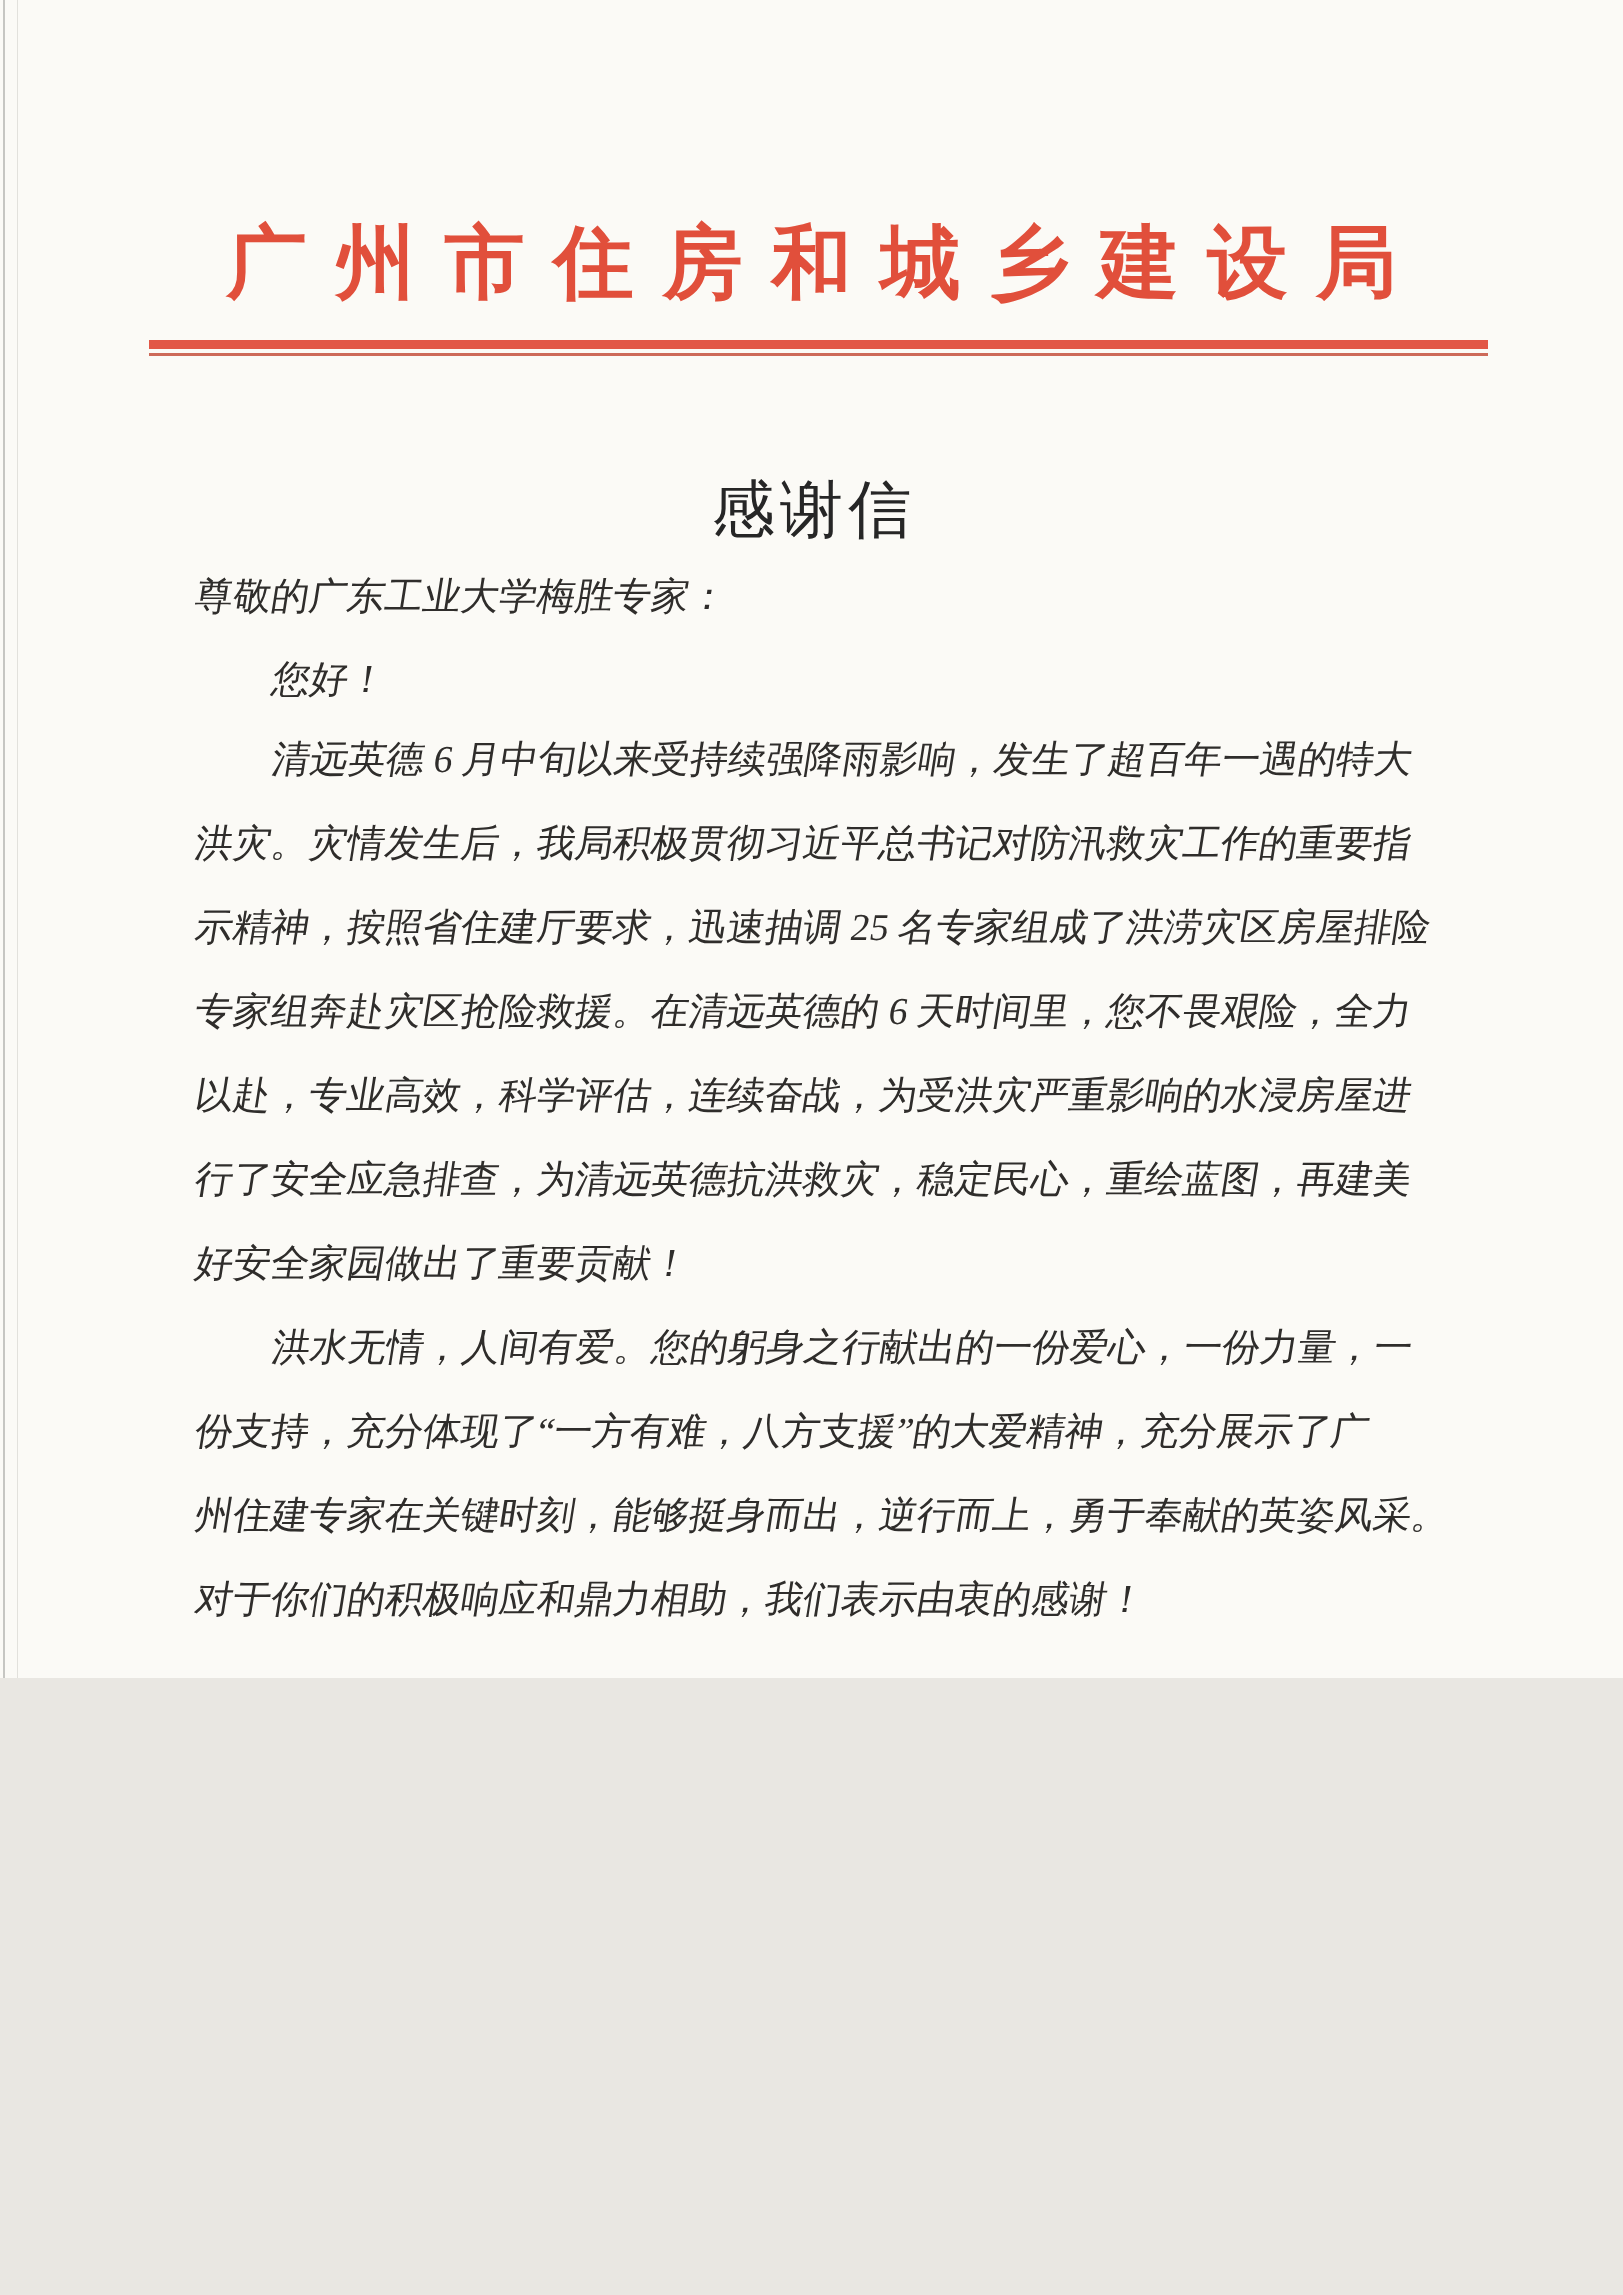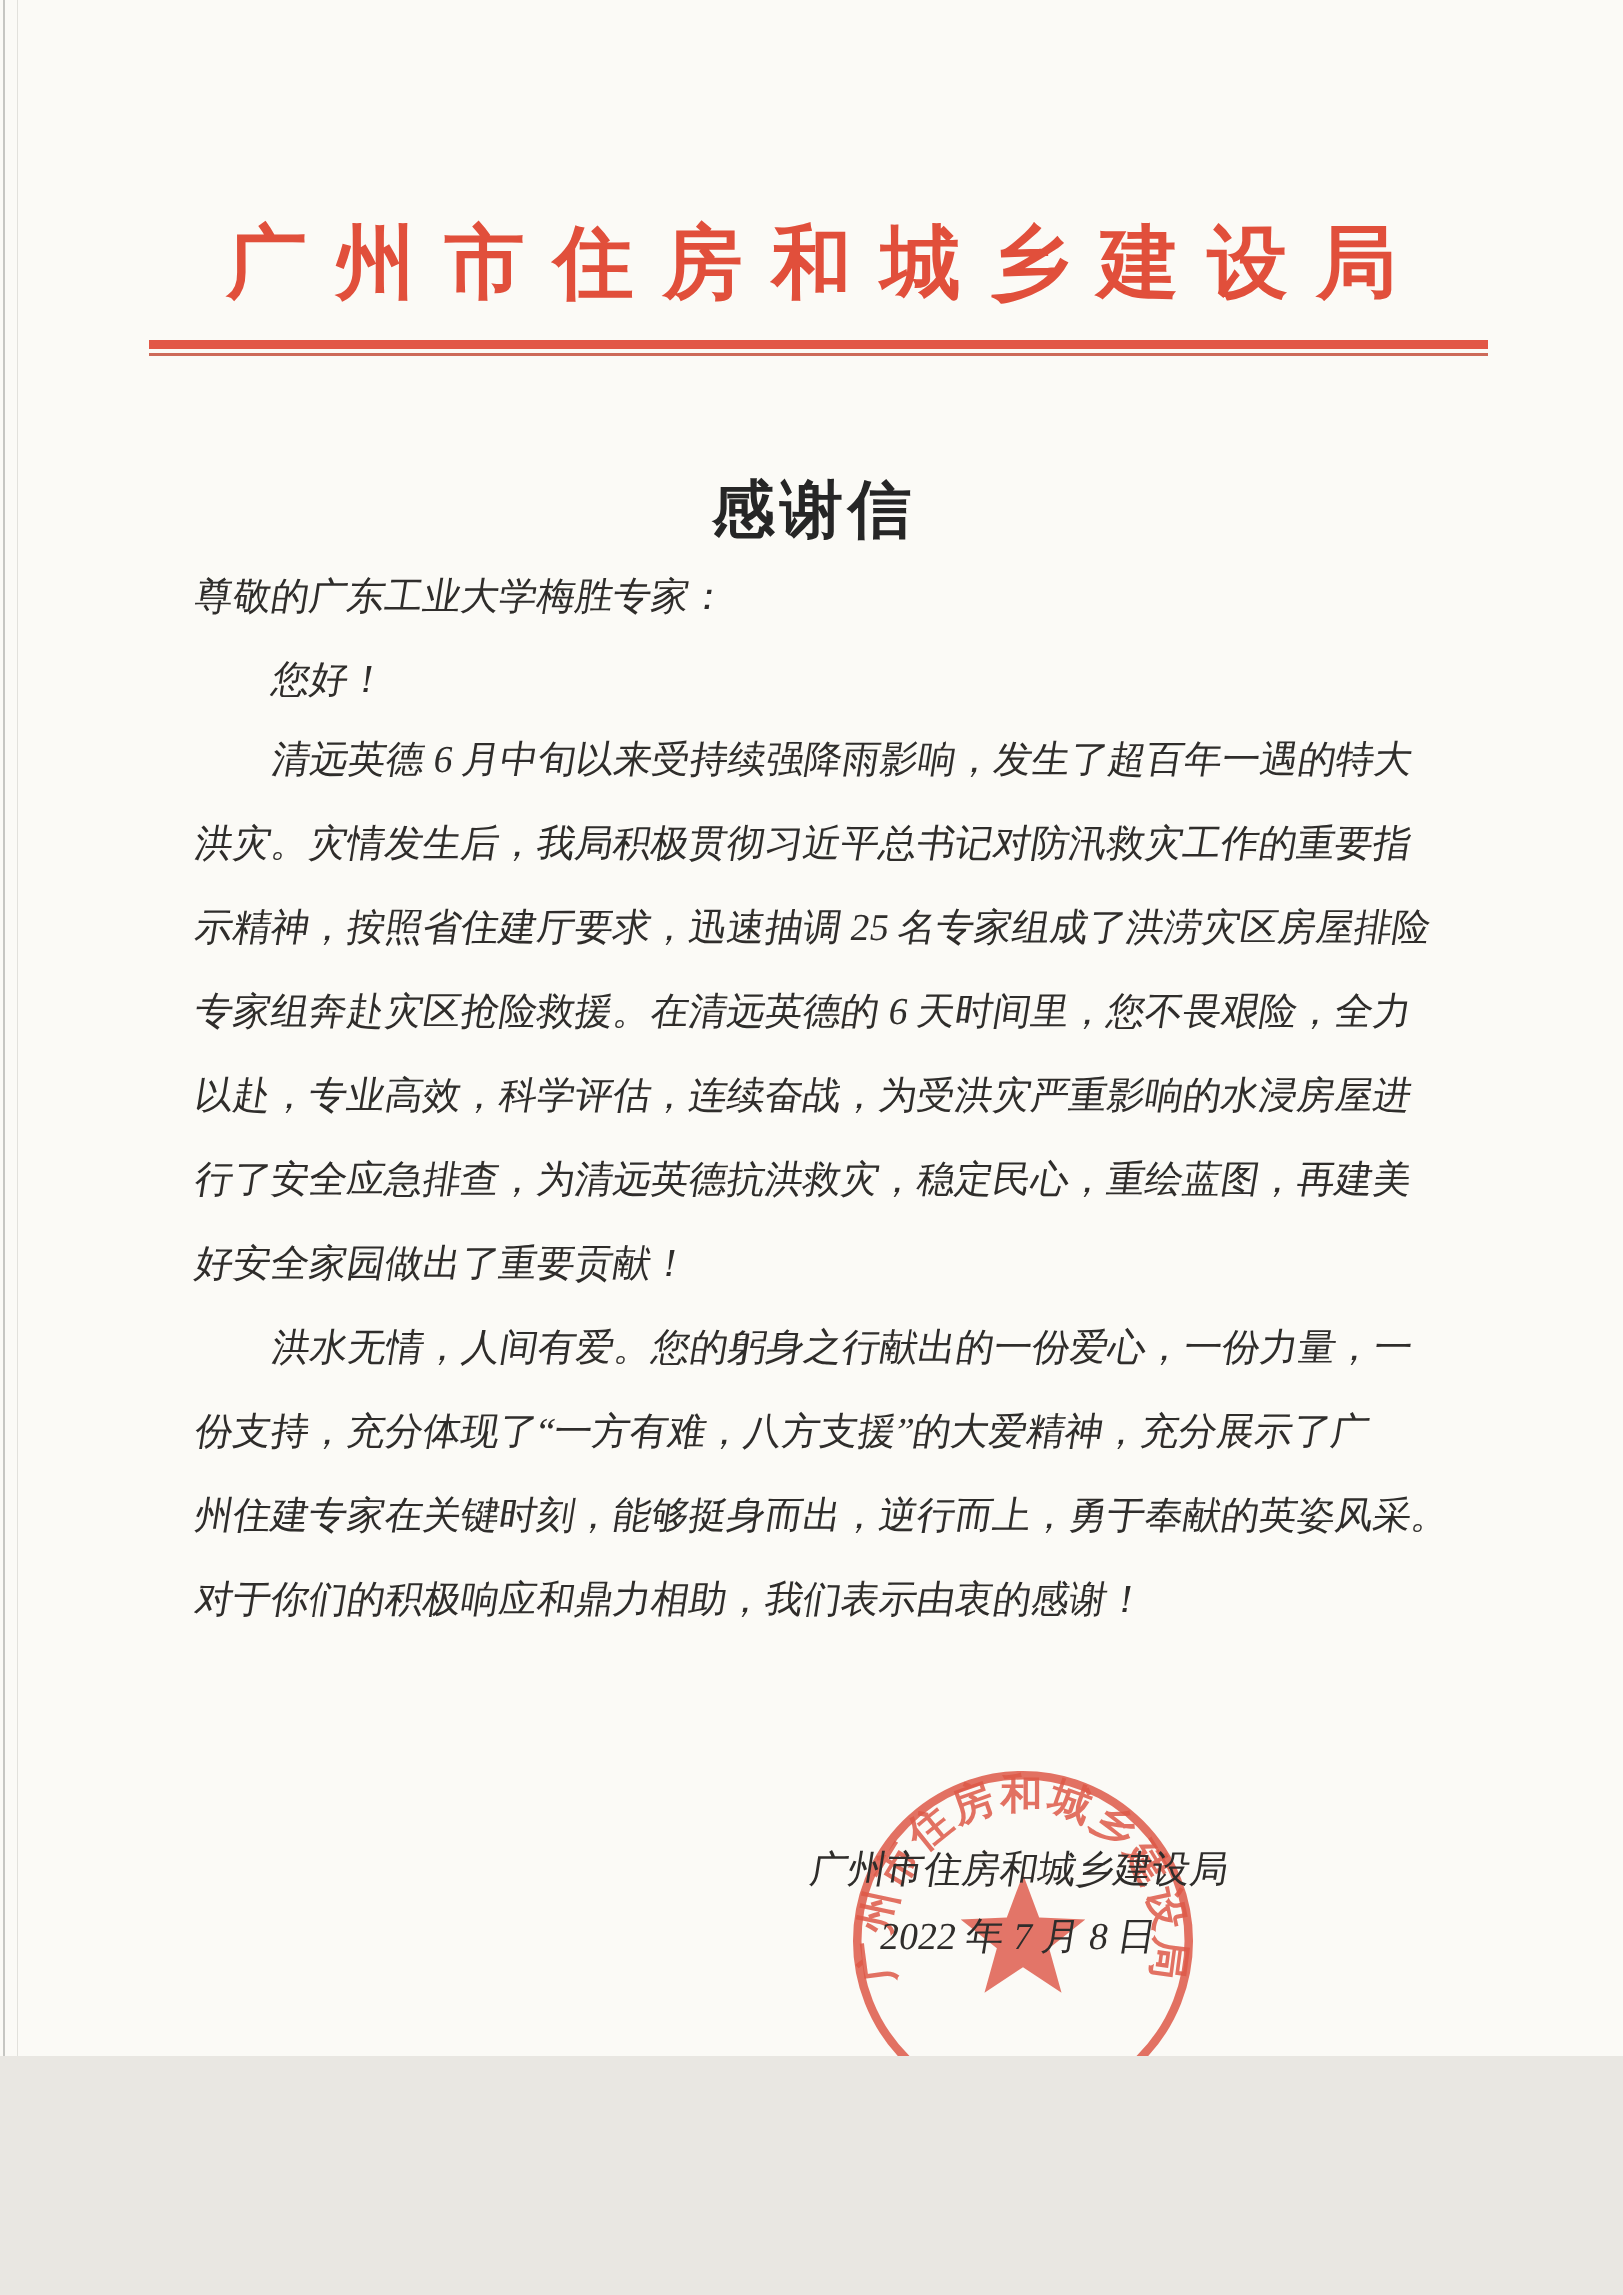--- a/index.html
+++ b/index.html
@@ -1,18 +1,18 @@
 <!DOCTYPE html>
 <html style="--header-red: #e14f3b; --rule-red: #e25746; --rule-red-thin: #cd6a59; --seal-red: #dd5848; --ink: #2f2d2b;font-size:10.5px"><head>
 <meta charset="utf-8">
 <style>
   html,body{margin:0;padding:0;background:#e9e7e2;}
   #page{
     position:relative;
-    width:1623px;height:2056px;
+    width:1623px;height:1678px;
     background:#fbfaf6;
     overflow:hidden;
     font-family:"Liberation Serif","DejaVu Serif",serif;
     color:var(--ink,#2f2d2b);
   }
   
   .edge-v{position:absolute;top:0;bottom:0;}
   #edge-left-outer{left:2.6px;width:2px;background:#9b9b97;opacity:.55;}
   #edge-left-inner{left:17px;width:1.3px;background:#c9c7c2;opacity:.5;}
   #edge-bottom{position:absolute;left:0;right:0;top:2262px;height:2px;background:#cfcdc6;opacity:.8;}
@@ -30,21 +30,21 @@
   .rule{position:absolute;}
   #rule-top-thick{left:149px;width:1339px;top:340px;height:9.2px;background:var(--rule-red,#e25746);}
   #rule-top-thin {left:149px;width:1339px;top:353px;height:3.3px;background:var(--rule-red-thin,#cd6a59);}
   #rule-bottom-thin {left:135px;width:1365px;top:2115px;height:2.6px;background:var(--rule-red-thin,#cd6a59);}
   #rule-bottom-thick{left:135px;width:1365px;top:2126px;height:9.8px;background:var(--rule-red,#e25746);}
 
   
   #letter-title{
     position:absolute;left:0;right:0;top:461px;
     text-align:center;
-    font-size:63px;line-height:98px;font-weight:700;
+    font-size:63px;line-height:98px;font-weight:400;
     letter-spacing:5.2px;text-indent:5.2px;
     color:#262626;white-space:nowrap;
   }
 
   
   .txt{
     font-size:38px;line-height:84px;height:84px;
     white-space:nowrap;
     transform:skewX(-9deg);
     transform-origin:0 100%;

